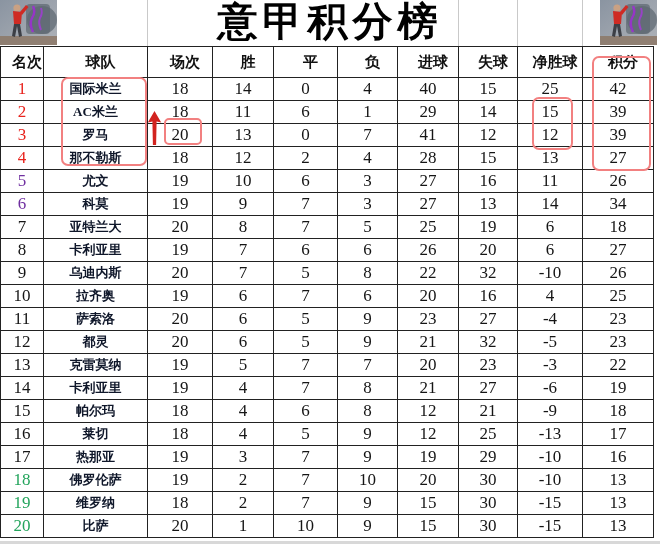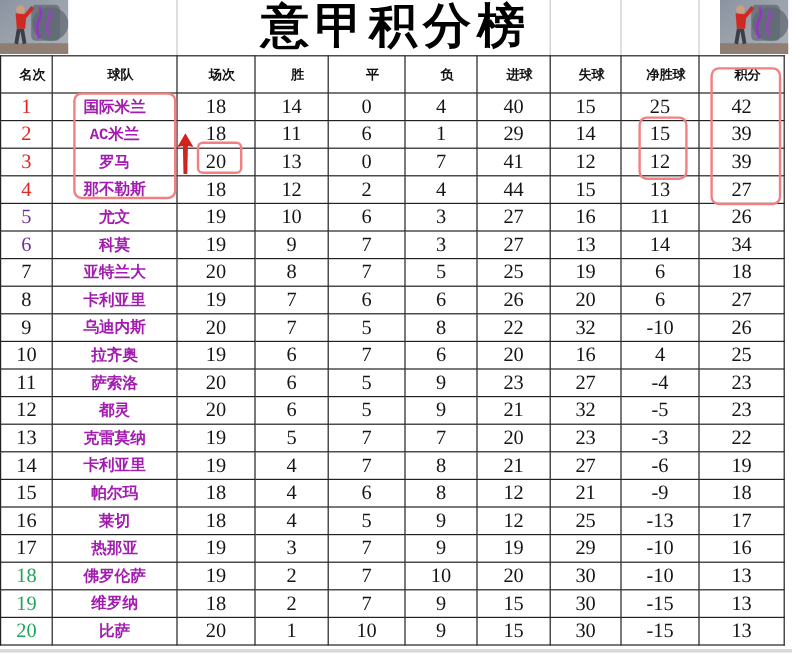--- a/index.html
+++ b/index.html
@@ -34,28 +34,28 @@
     border-collapse:collapse; table-layout:fixed; background:#fff;
   }
   table.standings th, table.standings td {
     border:1px solid #222222; text-align:center; vertical-align:middle;
     overflow:hidden; white-space:nowrap; padding:0;
   }
   table.standings thead tr { height:31px; }
   table.standings tbody tr { height:23px; }
   table.standings th {
     font-family:"DejaVu Sans","Liberation Sans",sans-serif;
-    font-weight:700; font-size:11px; color:#111;padding-left:10px;
+    font-weight:700; font-size:15px; color:#111;padding-left:10px;
   }
   td.num {
     font-family:"Liberation Serif", serif; font-size:17px; color:#151515;
   }
   td.team {
-    font-family:Liberation Mono, monospace;
-    font-weight:700; font-size:13px; color:#a21caf;
+    font-family:Liberation Serif, serif;
+    font-weight:700; font-size:13px; color:#0f172a;
   }
 
   
   .hl-box { position:absolute; border:2px solid #f28080; border-radius:7px; pointer-events:none; }
   .hl-top-teams   { left:61px;  top:77px;  width:86px;  height:89px; }
   .hl-roma-played { left:164px; top:118px; width:38px;  height:27px; border-radius:5px; }
   .hl-gd          { left:532px; top:97px;  width:41px;  height:53px; }
   .hl-points      { left:592px; top:56px;  width:59px;  height:115px; }
   .up-arrow { position:absolute; left:147px; top:111px; width:15px; height:34px; pointer-events:none; }
 
@@ -173,21 +173,21 @@
           <td class="num">12</td>
           <td class="num">39</td>
         </tr>
         <tr>
           <td class="num" style="color: rgb(232, 35, 29);">4</td>
           <td class="team">那不勒斯</td>
           <td class="num">18</td>
           <td class="num">12</td>
           <td class="num">2</td>
           <td class="num">4</td>
-          <td class="num">44</td>
+          <td class="num">28</td>
           <td class="num">15</td>
           <td class="num">13</td>
           <td class="num">27</td>
         </tr>
         <tr>
           <td class="num" style="color: rgb(112, 48, 160);">5</td>
           <td class="team">尤文</td>
           <td class="num">19</td>
           <td class="num">10</td>
           <td class="num">6</td>

